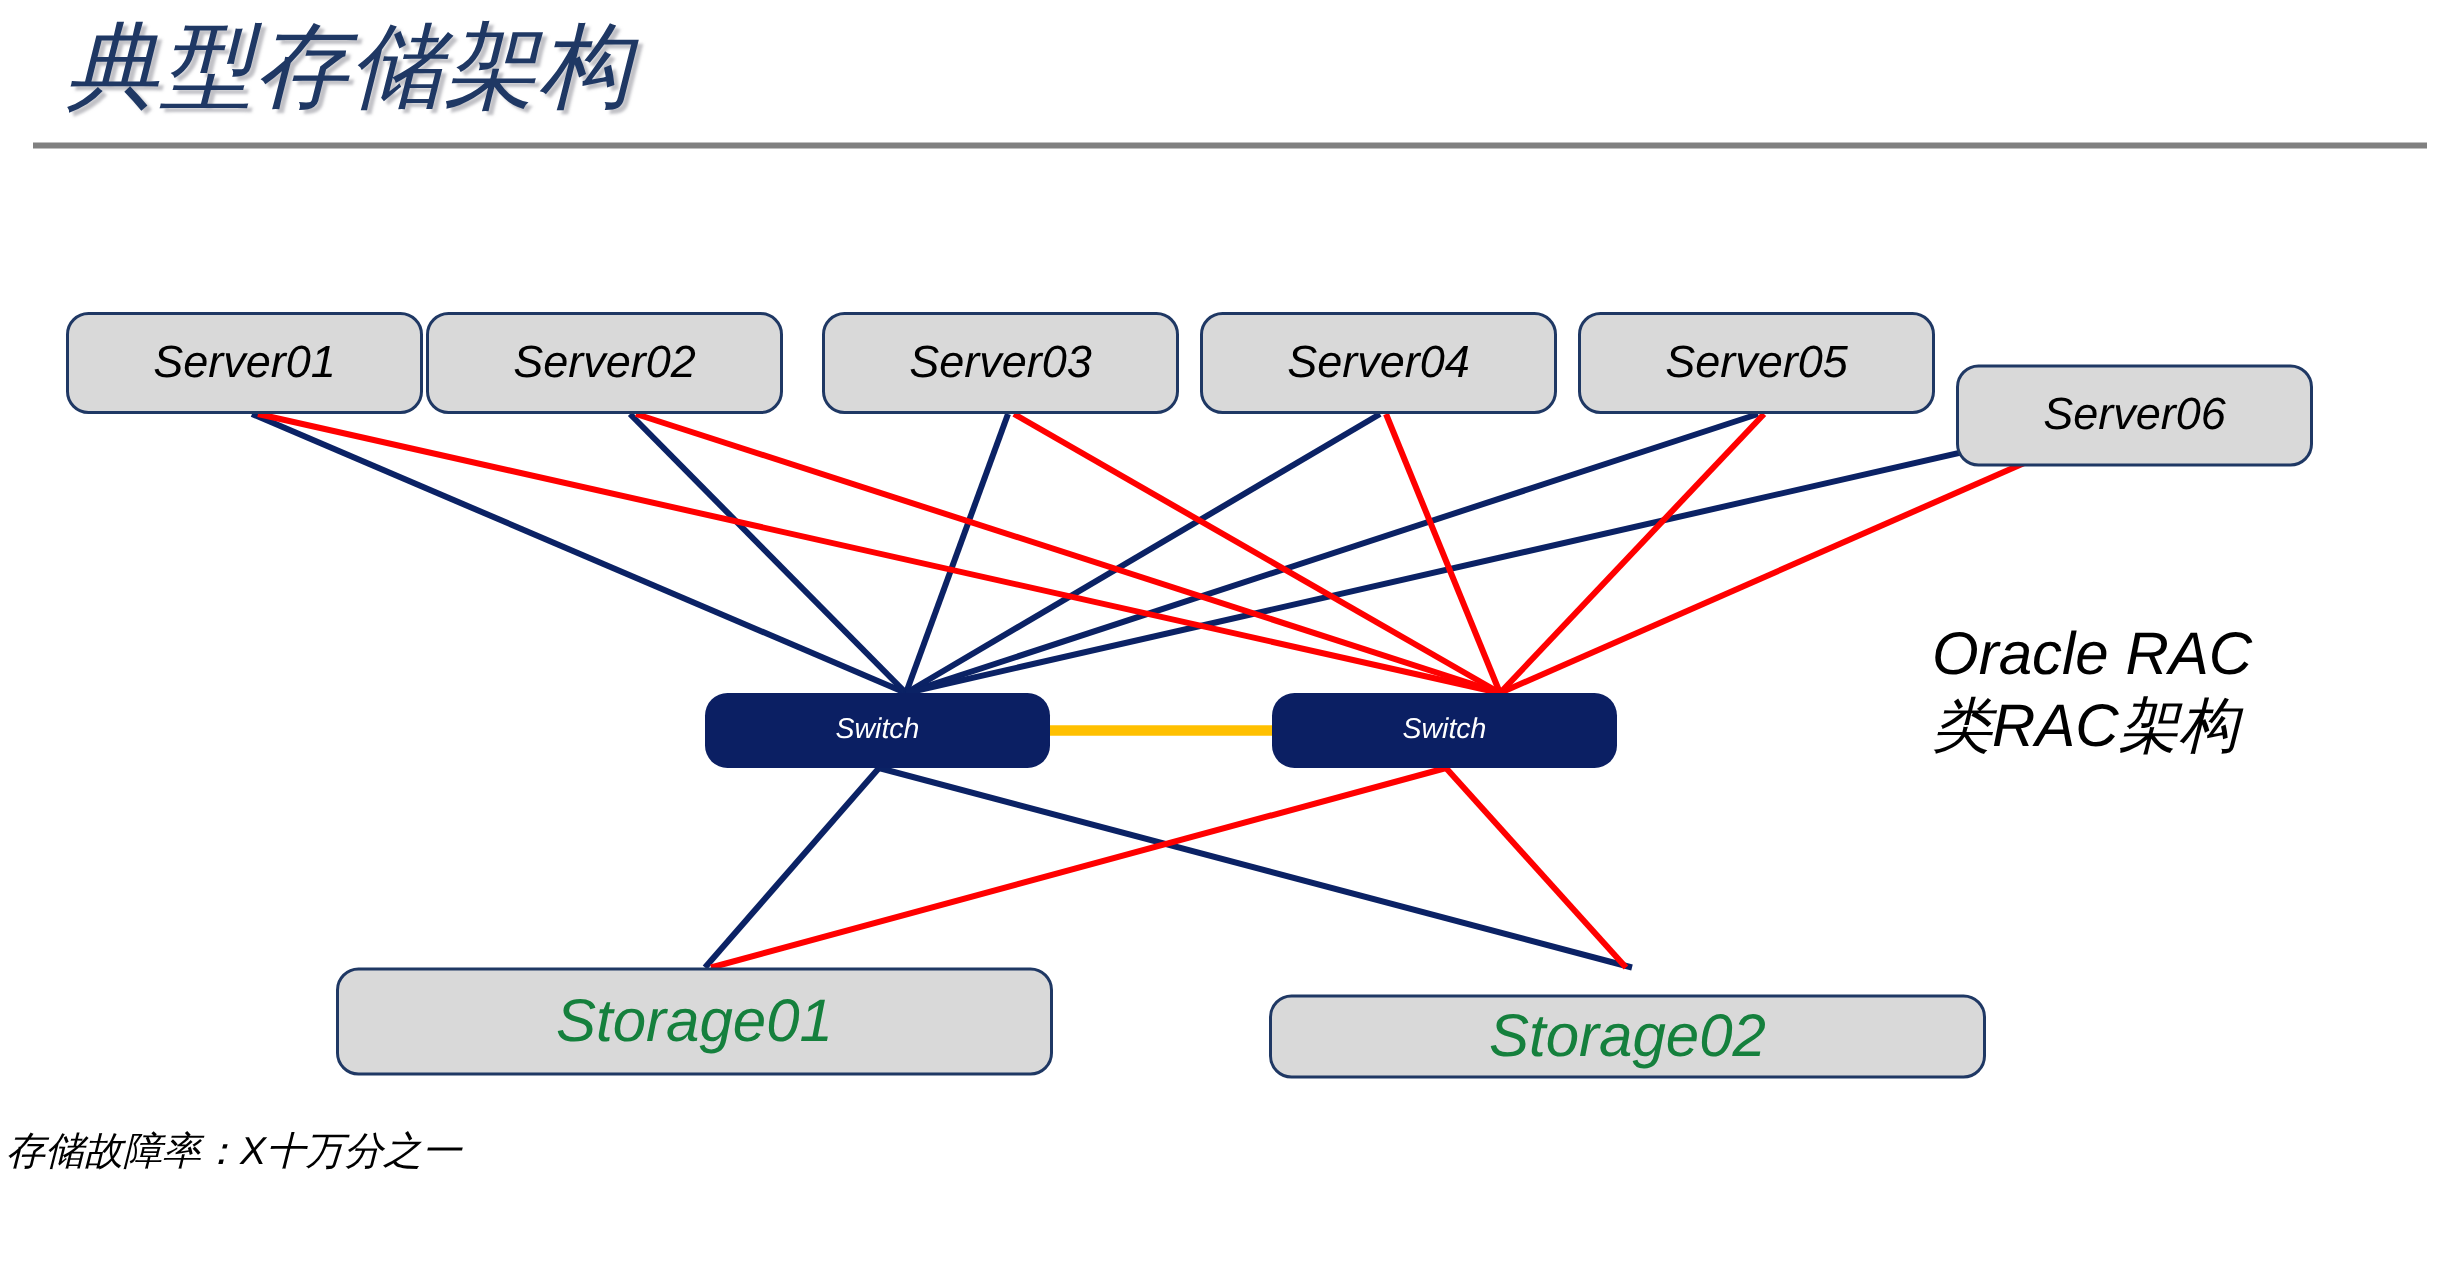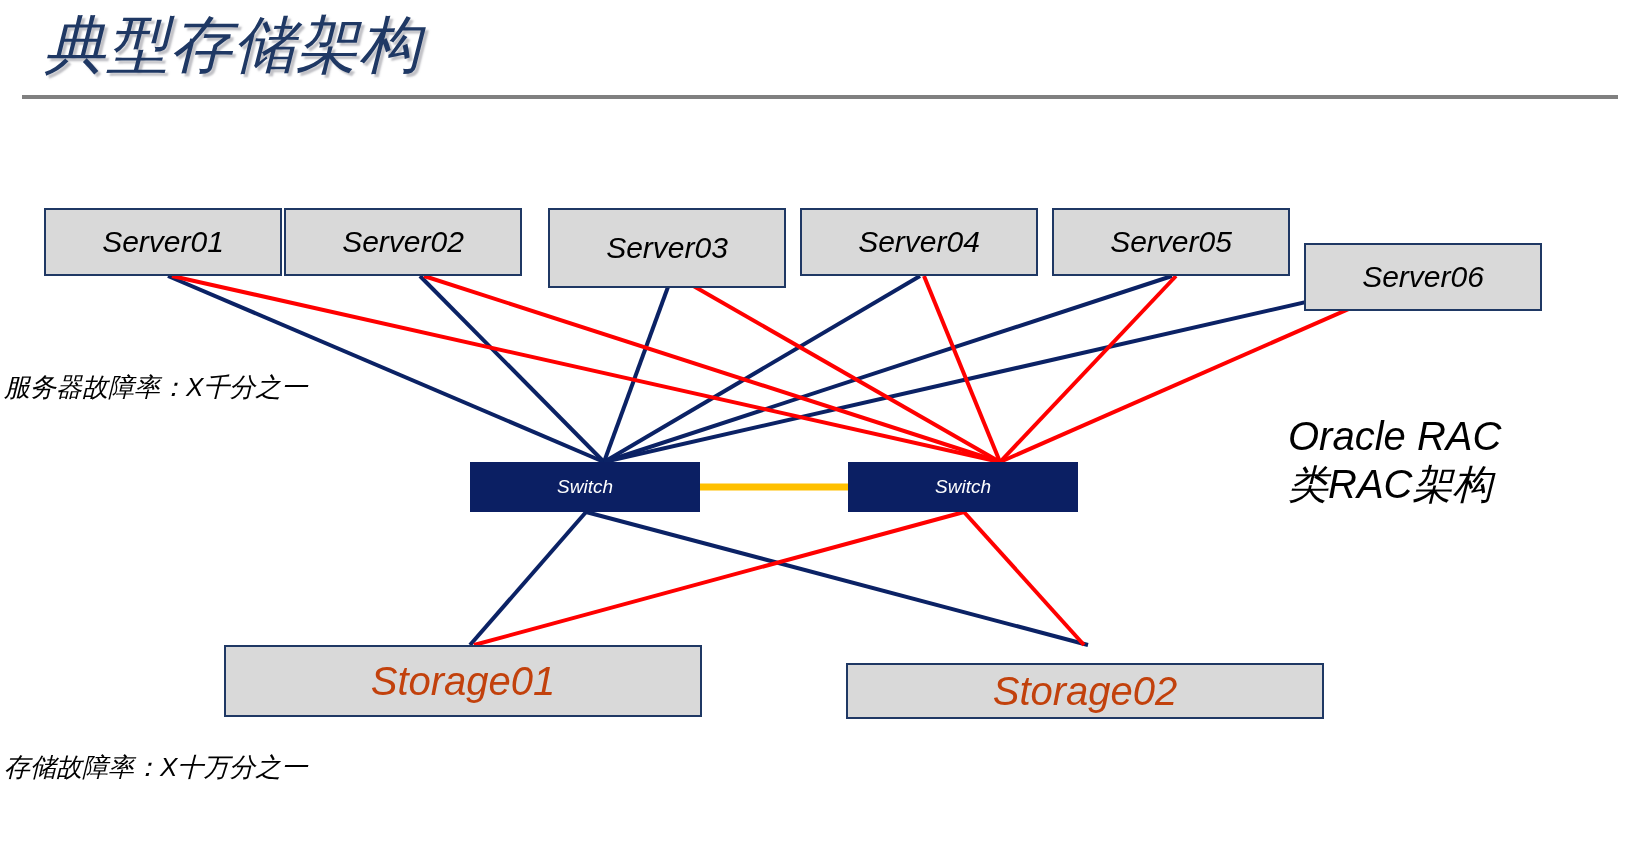--- a/index.html
+++ b/index.html
@@ -52,20 +52,21 @@
   }
 
   
   .node {
     position: absolute;
     box-sizing: border-box;
     display: flex;
     align-items: center;
     justify-content: center;
     white-space: nowrap;
+    border-radius: 15px;
   }
   .server-box {
     background: #D9D9D9;
     border: 2px solid #1F3864;
     font-size: 30px;
     color: #000000;
     top: 208px;
     width: 238px;
     height: 68px;
   }
@@ -75,21 +76,21 @@
     color: #FFFFFF;
     font-size: 19px;
     top: 462px;
     width: 230px;
     height: 50px;
   }
   .storage-box {
     background: #D9D9D9;
     border: 2px solid #1F3864;
     font-size: 40px;
-    color: #c2410c;
+    color: #15803d;
     top: 645px;
     height: 72px;
   }
 
   
   .annot {
     position: absolute;
     font-size: 26px;
     color: #000000;
     white-space: nowrap;
@@ -136,21 +137,21 @@
       <line x1="700" y1="487" x2="848" y2="487" stroke="#FFC000" stroke-width="7"></line>
     </svg>
 
   <div id="nodes">
       <div class="node server-box" style="left: 44px; top: 208px; width: 238px; height: 68px;">
         <span>Server01</span>
       </div>
       <div class="node server-box" style="left: 284px; top: 208px; width: 238px; height: 68px;">
         <span>Server02</span>
       </div>
-      <div class="node server-box" style="left: 548px; top: 208px; width: 238px; height: 80px;">
+      <div class="node server-box" style="left: 548px; top: 208px; width: 238px; height: 68px;">
         <span>Server03</span>
       </div>
       <div class="node server-box" style="left: 800px; top: 208px; width: 238px; height: 68px;">
         <span>Server04</span>
       </div>
       <div class="node server-box" style="left: 1052px; top: 208px; width: 238px; height: 68px;">
         <span>Server05</span>
       </div>
       <div class="node server-box" style="left: 1304px; top: 208px; width: 238px; height: 68px; margin-top: 35px;">
         <span>Server06</span>
@@ -162,21 +163,20 @@
         <span>Switch</span>
       </div>
       <div class="node storage-box" style="left: 224px; top: 645px; width: 478px; height: 72px;">
         <span>Storage01</span>
       </div>
       <div class="node storage-box" style="left: 846px; top: 663px; width: 478px; height: 56px;">
         <span>Storage02</span>
       </div>
     </div>
 
-  <div class="annot" id="annot-server-rate">服务器故障率：X千分之一</div>
 
   <div class="annot" id="annot-storage-rate">存储故障率：X十万分之一</div>
 
   <div id="cluster-note">
     <div>Oracle RAC</div>
     <div>类RAC架构</div>
   </div>
 
 </div>
 

